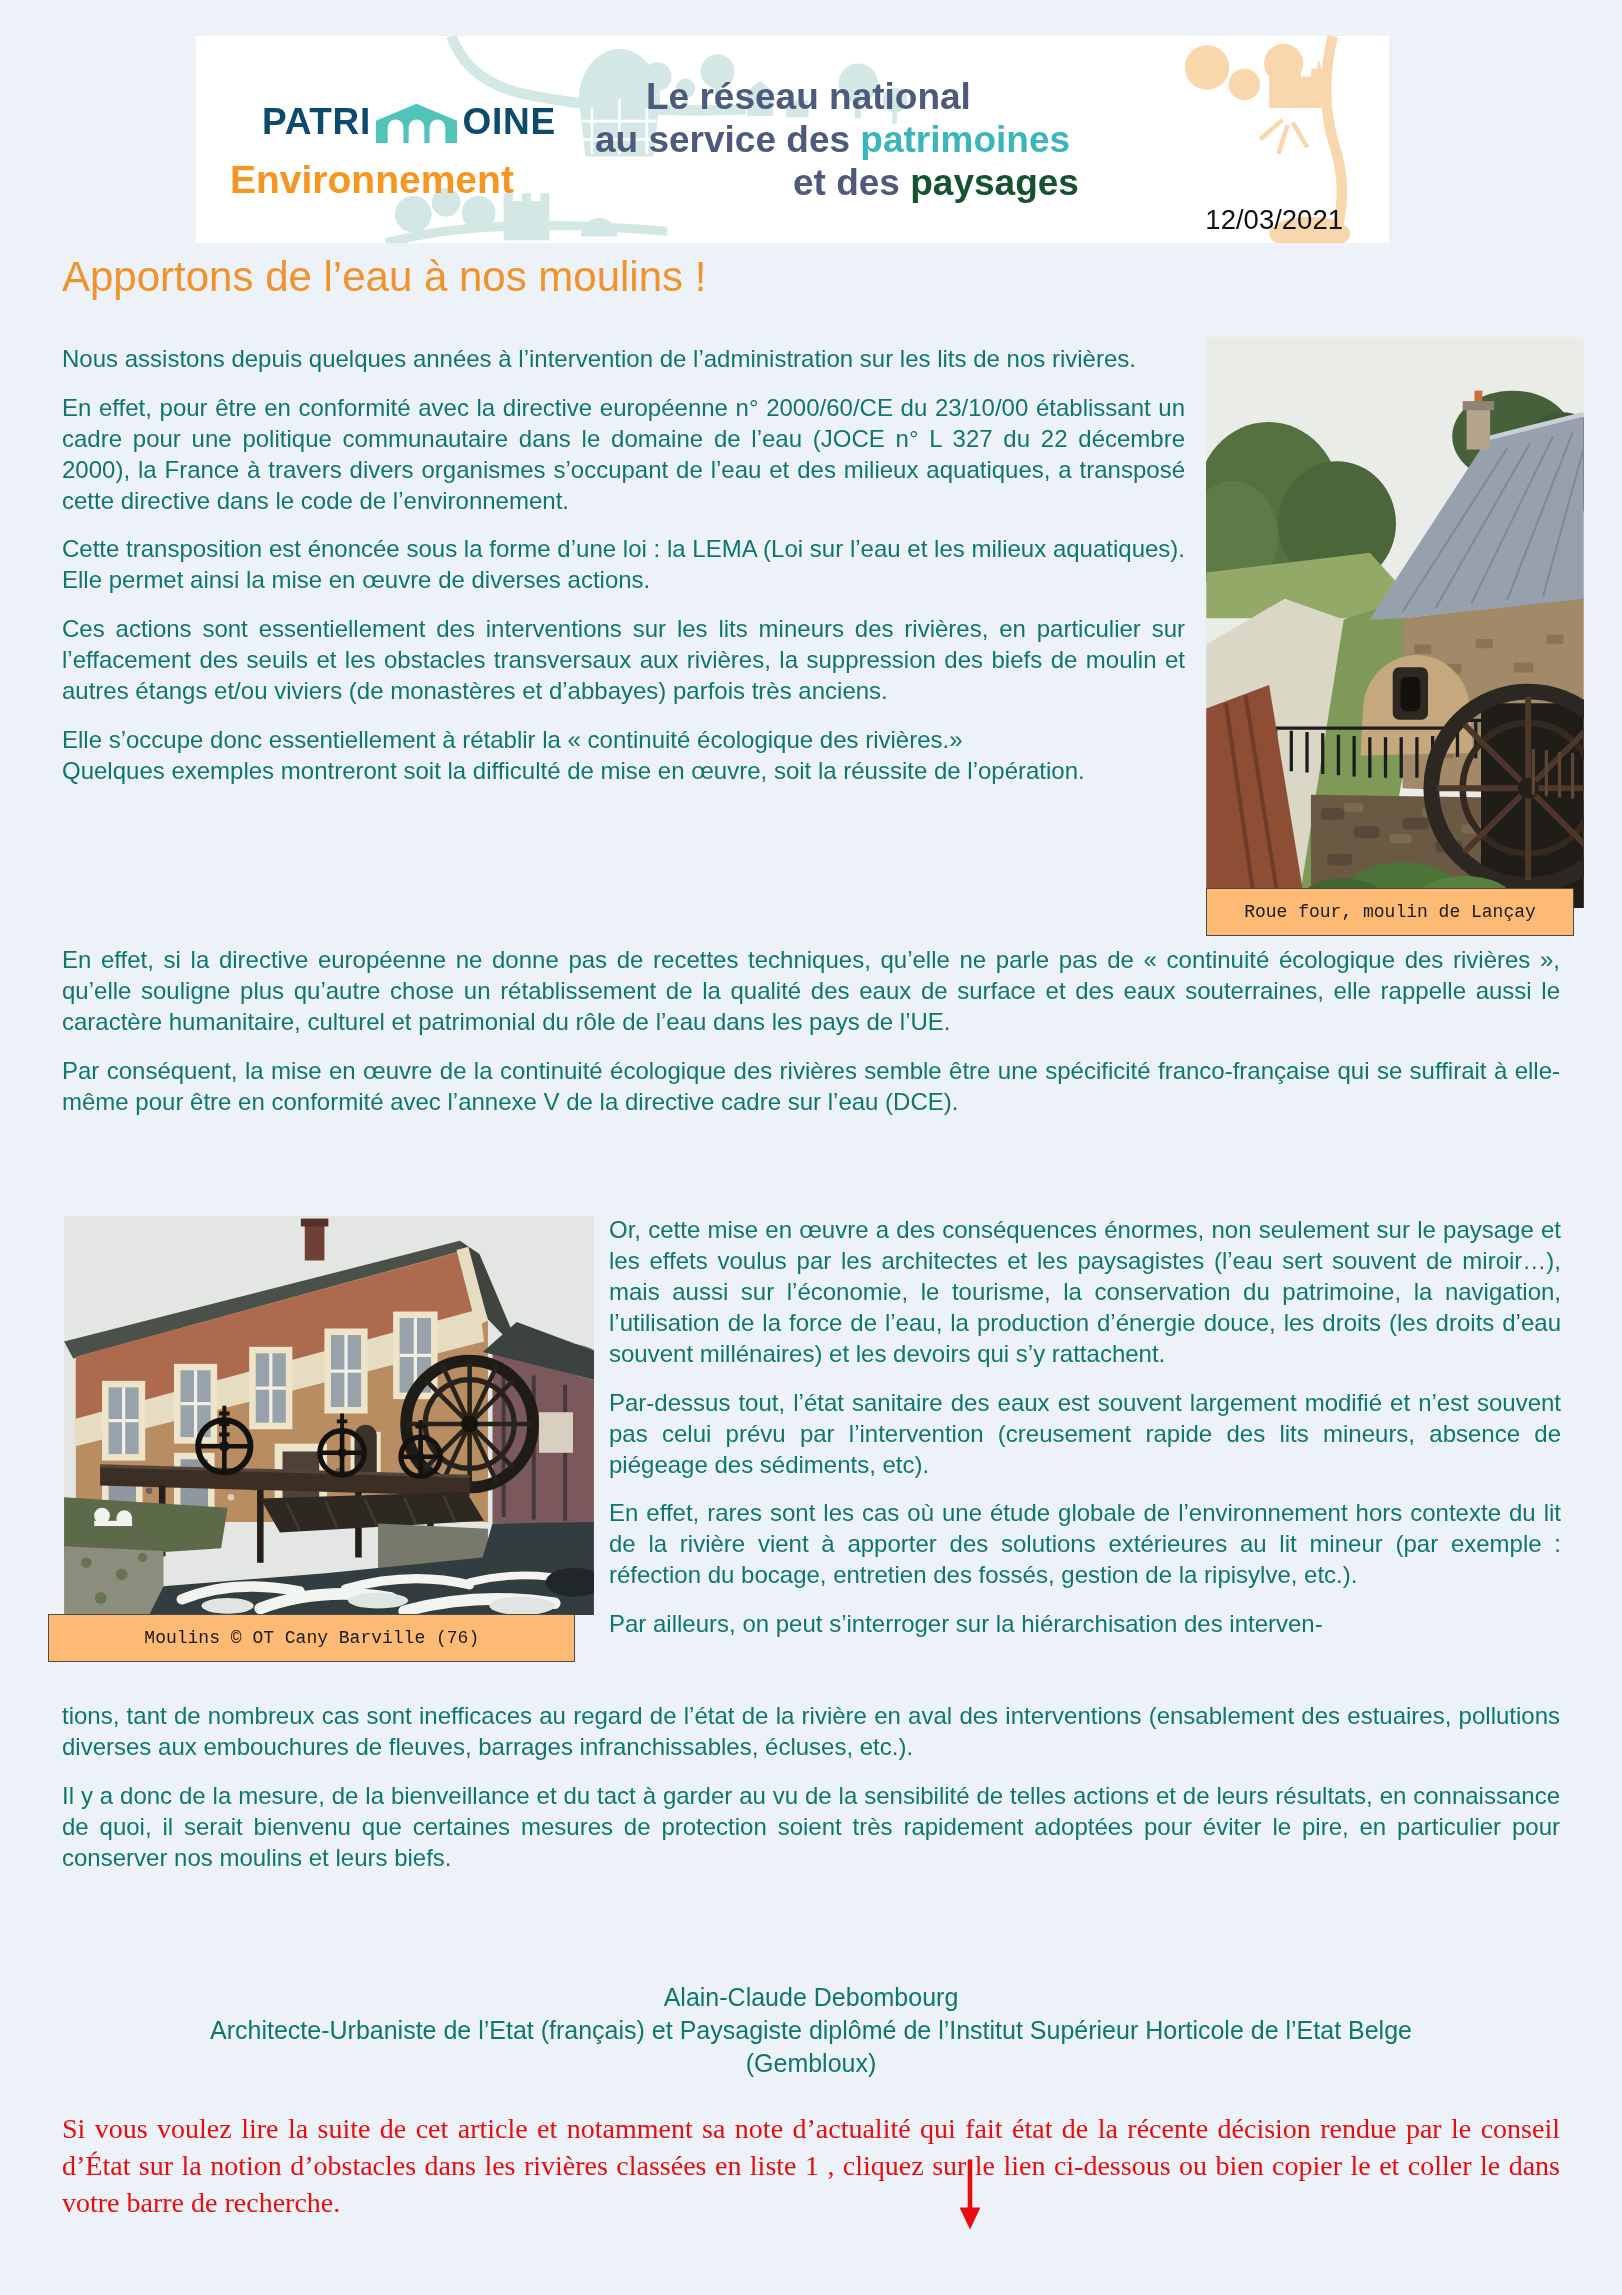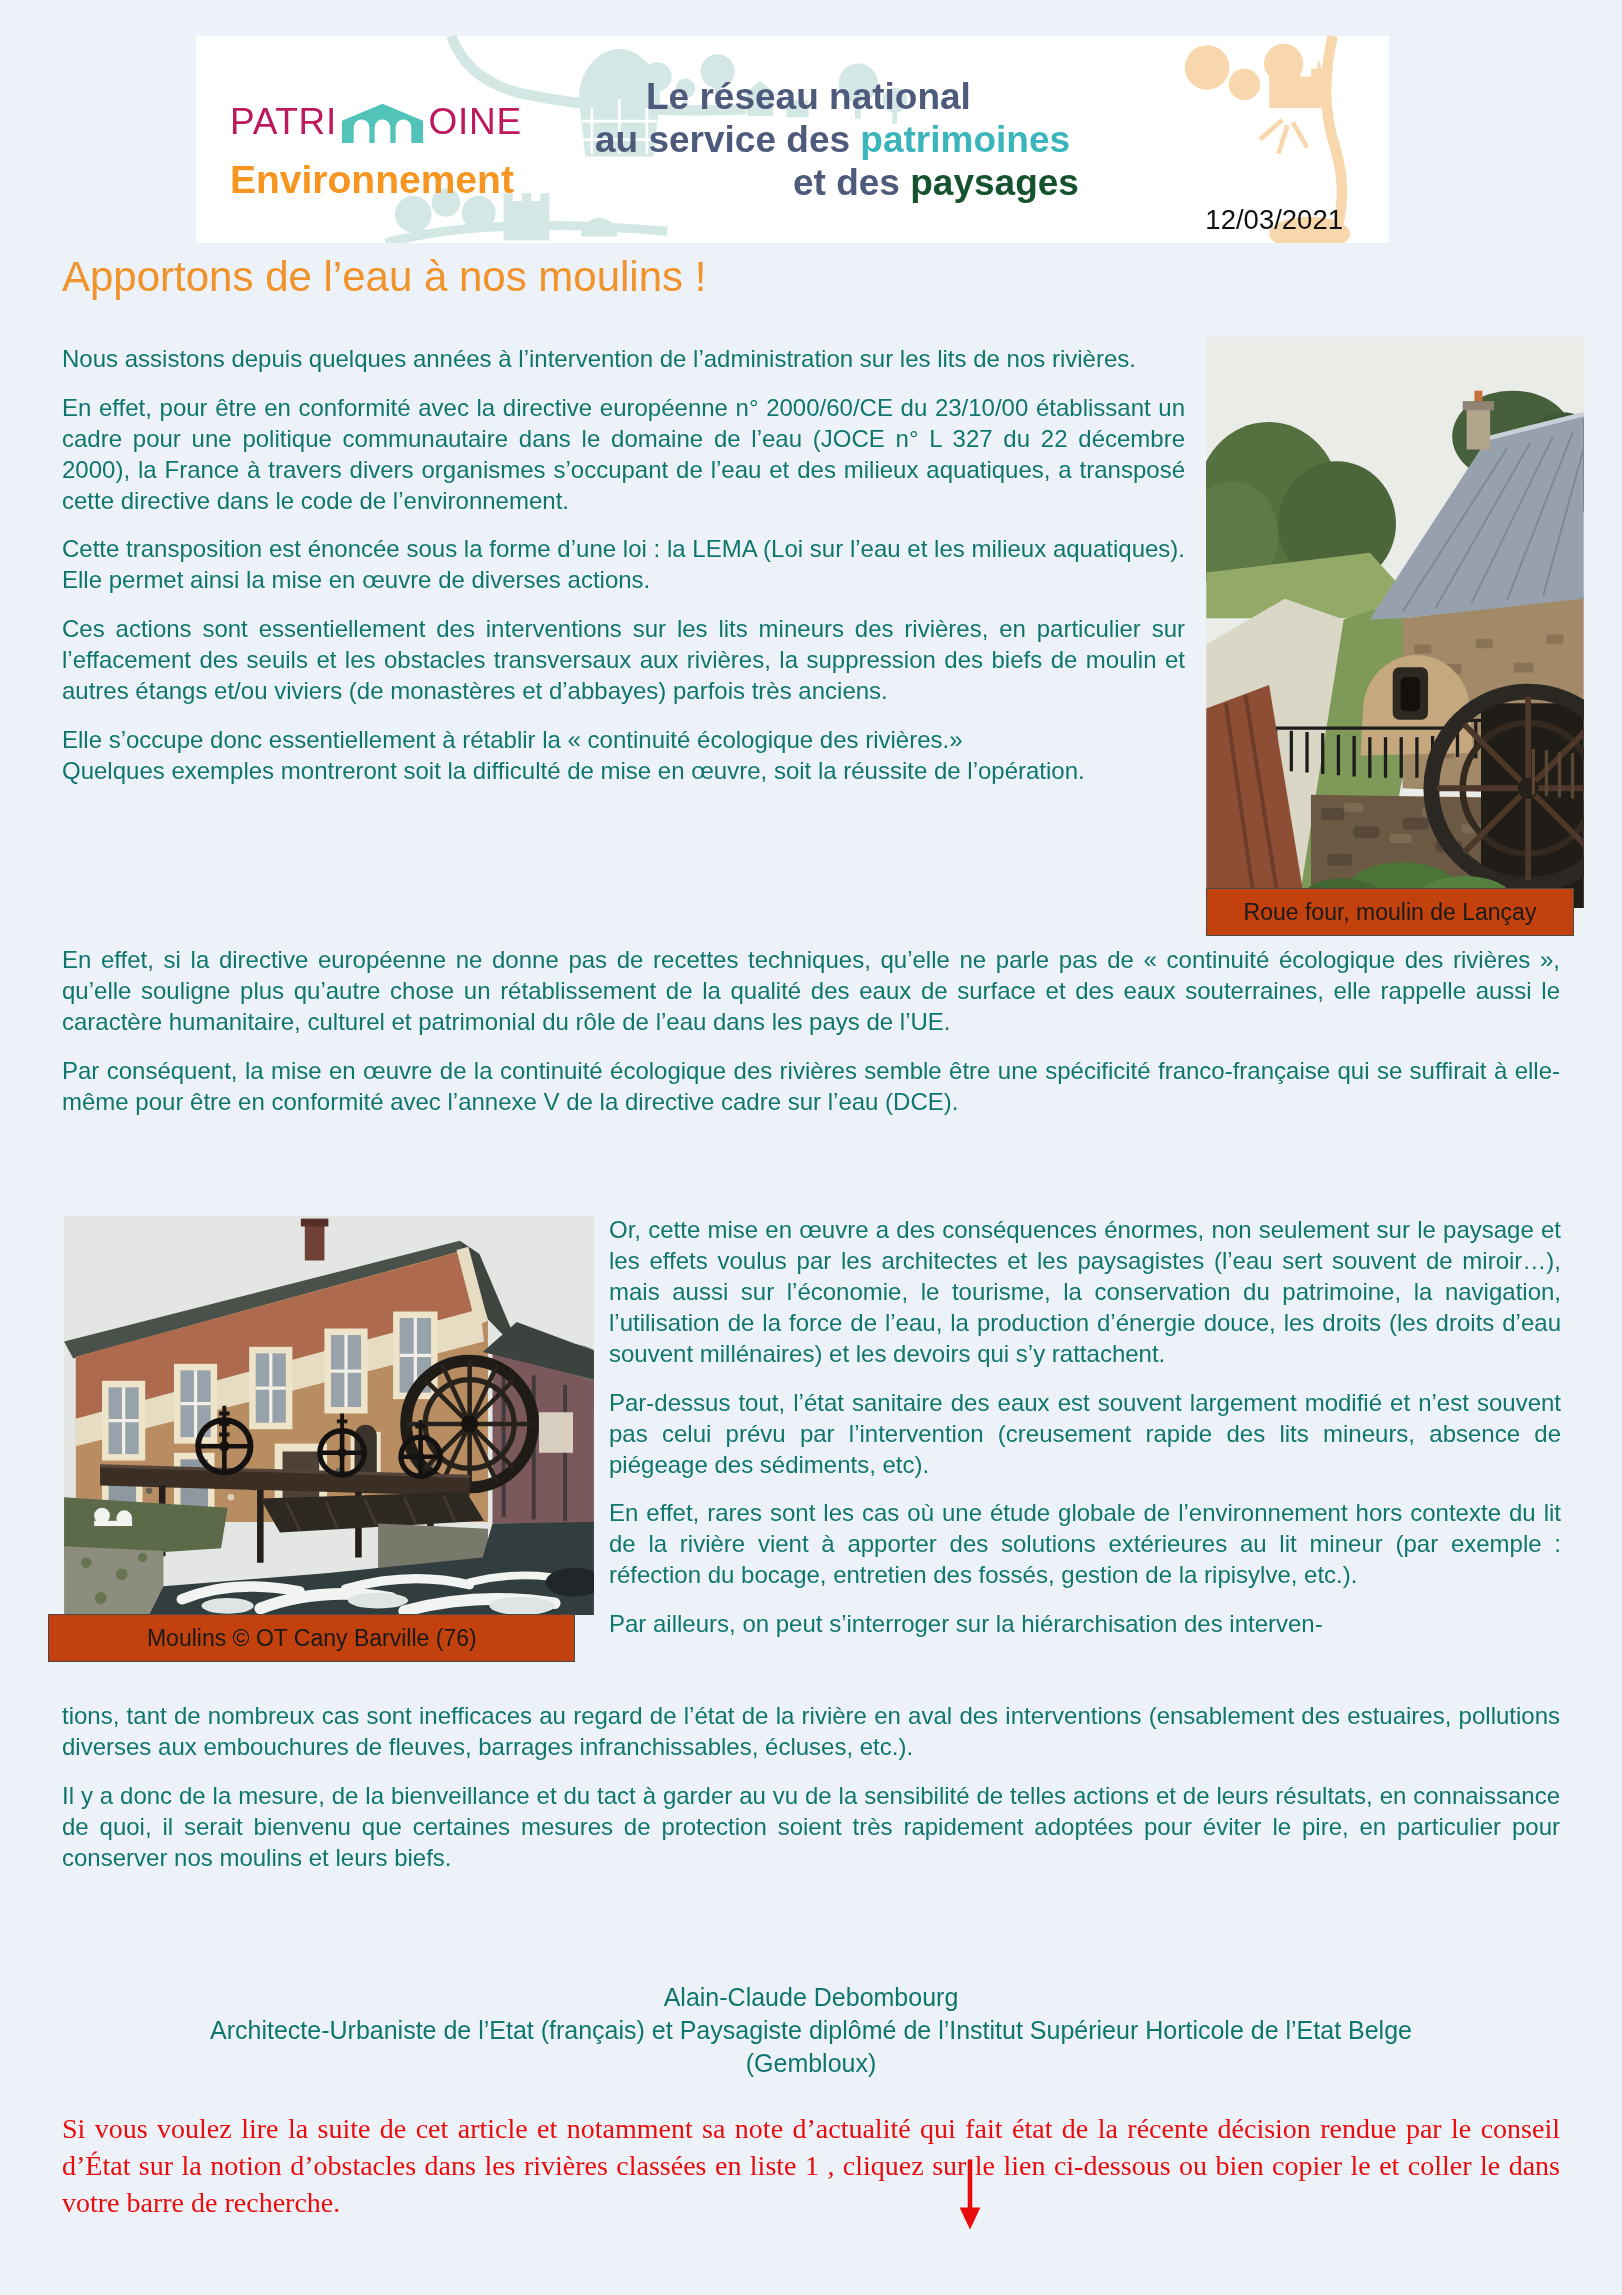--- a/index.html
+++ b/index.html
@@ -2,21 +2,21 @@
 <html style="font-size:10.5px"><head>
 <meta charset="utf-8">
 <style>
   html,body{margin:0;padding:0;background:#edf1f8;}
   .page{position:relative;width:1623px;height:2295px;background:#edf1f8;overflow:hidden;
         font-family:"Liberation Sans",sans-serif;color:#3d4044;}
   
   .banner{position:absolute;left:196px;top:36px;width:1193px;height:207px;background:#ffffff;}
   .banner-decor{position:absolute;left:0;top:0;width:100%;height:100%;}
   .logo{position:absolute;left:34px;top:65px;}
-  .logo-top{display:flex;align-items:flex-end;color:#be185d;font-weight:normal;font-size:37px;line-height:37px;letter-spacing:0.7px;}
+  .logo-top{display:flex;align-items:flex-end;color:#0c4a6e;font-weight:bold;font-size:37px;line-height:37px;letter-spacing:0.7px;margin-left:32px;}
   .logo-arch{width:89px;height:42px;margin:0 1.3px -2.6px 1.3px;}
   .logo-sub{margin-top:20px;color:#f6951f;font-weight:bold;font-size:39px;line-height:39px;letter-spacing:0px;}
   .slogan-line{position:absolute;white-space:nowrap;color:#4d5a7c;font-size:37px;line-height:39px;font-weight:bold;}
   .slogan-l1{left:450px;top:41px;}
   .slogan-l2{left:399px;top:84px;}
   .slogan-l3{left:597px;top:127px;}
   .teal-text{color:#3ab5bc;}
   .orange-text{color:#14532d;}
   .banner-date{position:absolute;right:46px;top:168px;font-size:27.5px;color:#111;}
   
@@ -32,23 +32,23 @@
   .signature{left:62px;top:1942px;width:1498px;text-align:center;line-height:33px;font-size:25px;margin-top:39px;}
   .signature div{margin:0;}
   .notice{left:62px;top:2082px;width:1498px;font-family:"Liberation Serif",serif;
           font-size:28px;line-height:37px;color:#e90c0c;}
   .red-arrow{position:absolute;left:957px;top:2158px;width:26px;height:73px;}
   
   .figure{position:absolute;margin:0;}
   .fig-right{left:1206px;top:337px;width:378px;height:602px;}
   .fig-left{left:47px;top:1216px;width:530px;height:452px;padding-left:17px;}
   .photo{display:block;}
-  .caption{position:absolute;background:#c2410c;border:1.3px solid #4a4a4a;
+  .caption{position:absolute;background:#fdba74;border:1.3px solid #4a4a4a;
            display:flex;align-items:center;justify-content:center;
-           font-size:23px;color:#1a1a1a;text-align:center;}
+           font-size:18px;color:#1a1a1a;text-align:center;font-family:Liberation Mono, monospace;}
   .fig-right .caption{left:0;top:551px;width:366px;height:46px;}
   .fig-left .caption{left:1.3px;top:398px;width:525px;height:46px;}
 </style>
 </head>
 <body>
 
 <div class="page">
 
   <header class="banner">
     <svg class="banner-decor" viewBox="0 0 1823 316" preserveAspectRatio="none">

